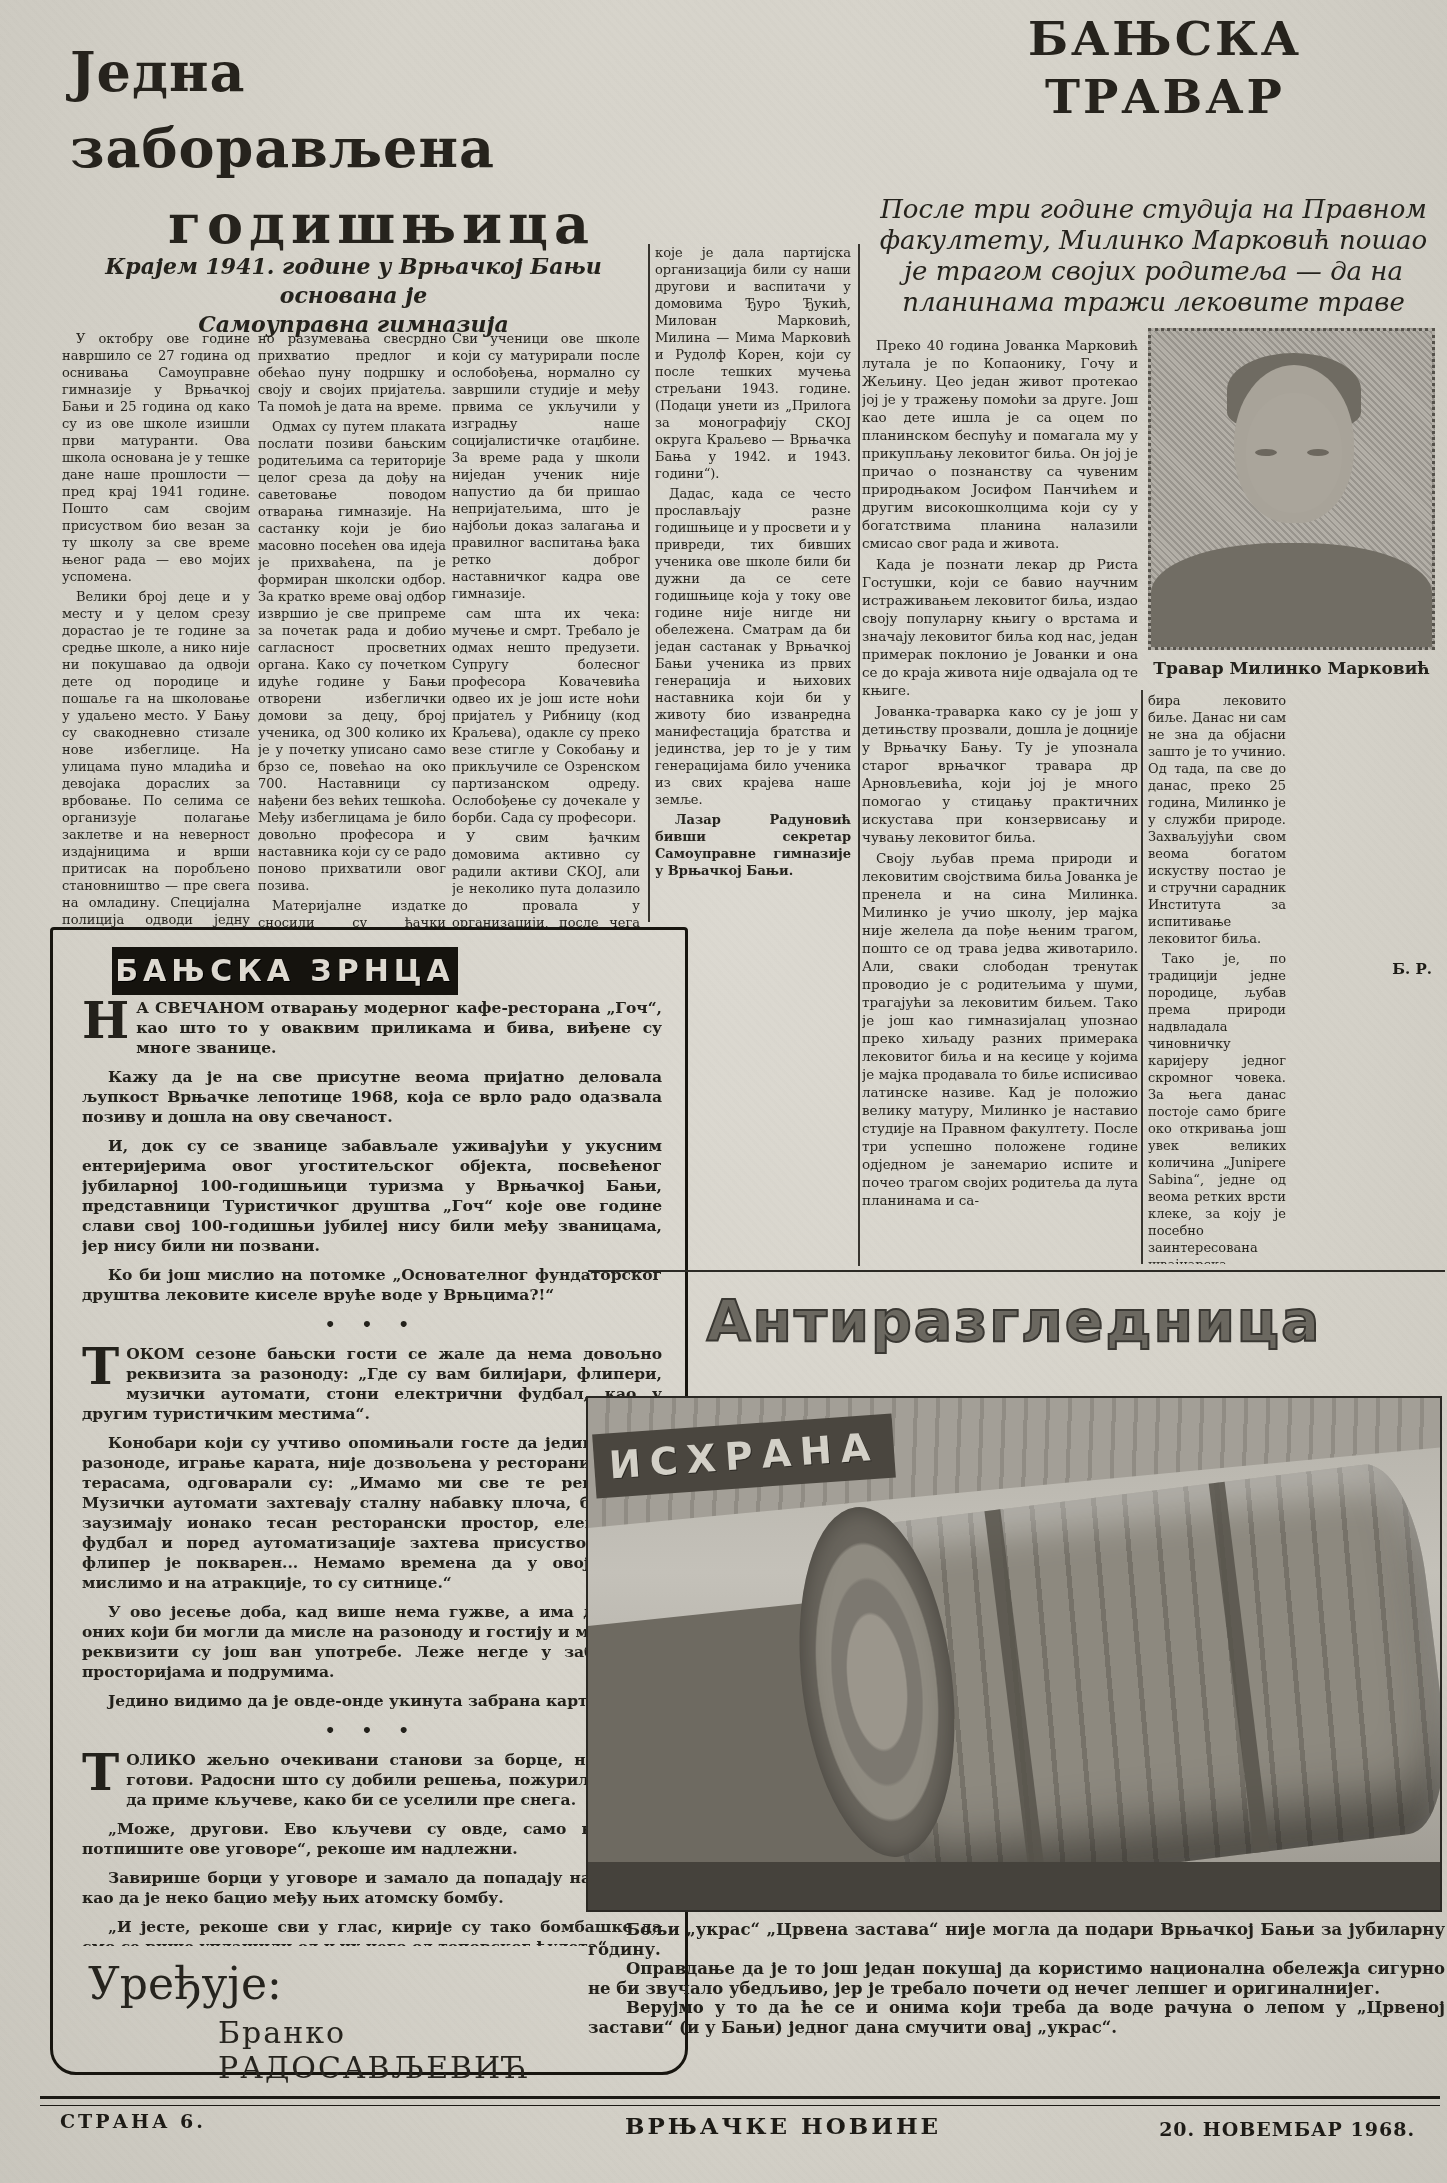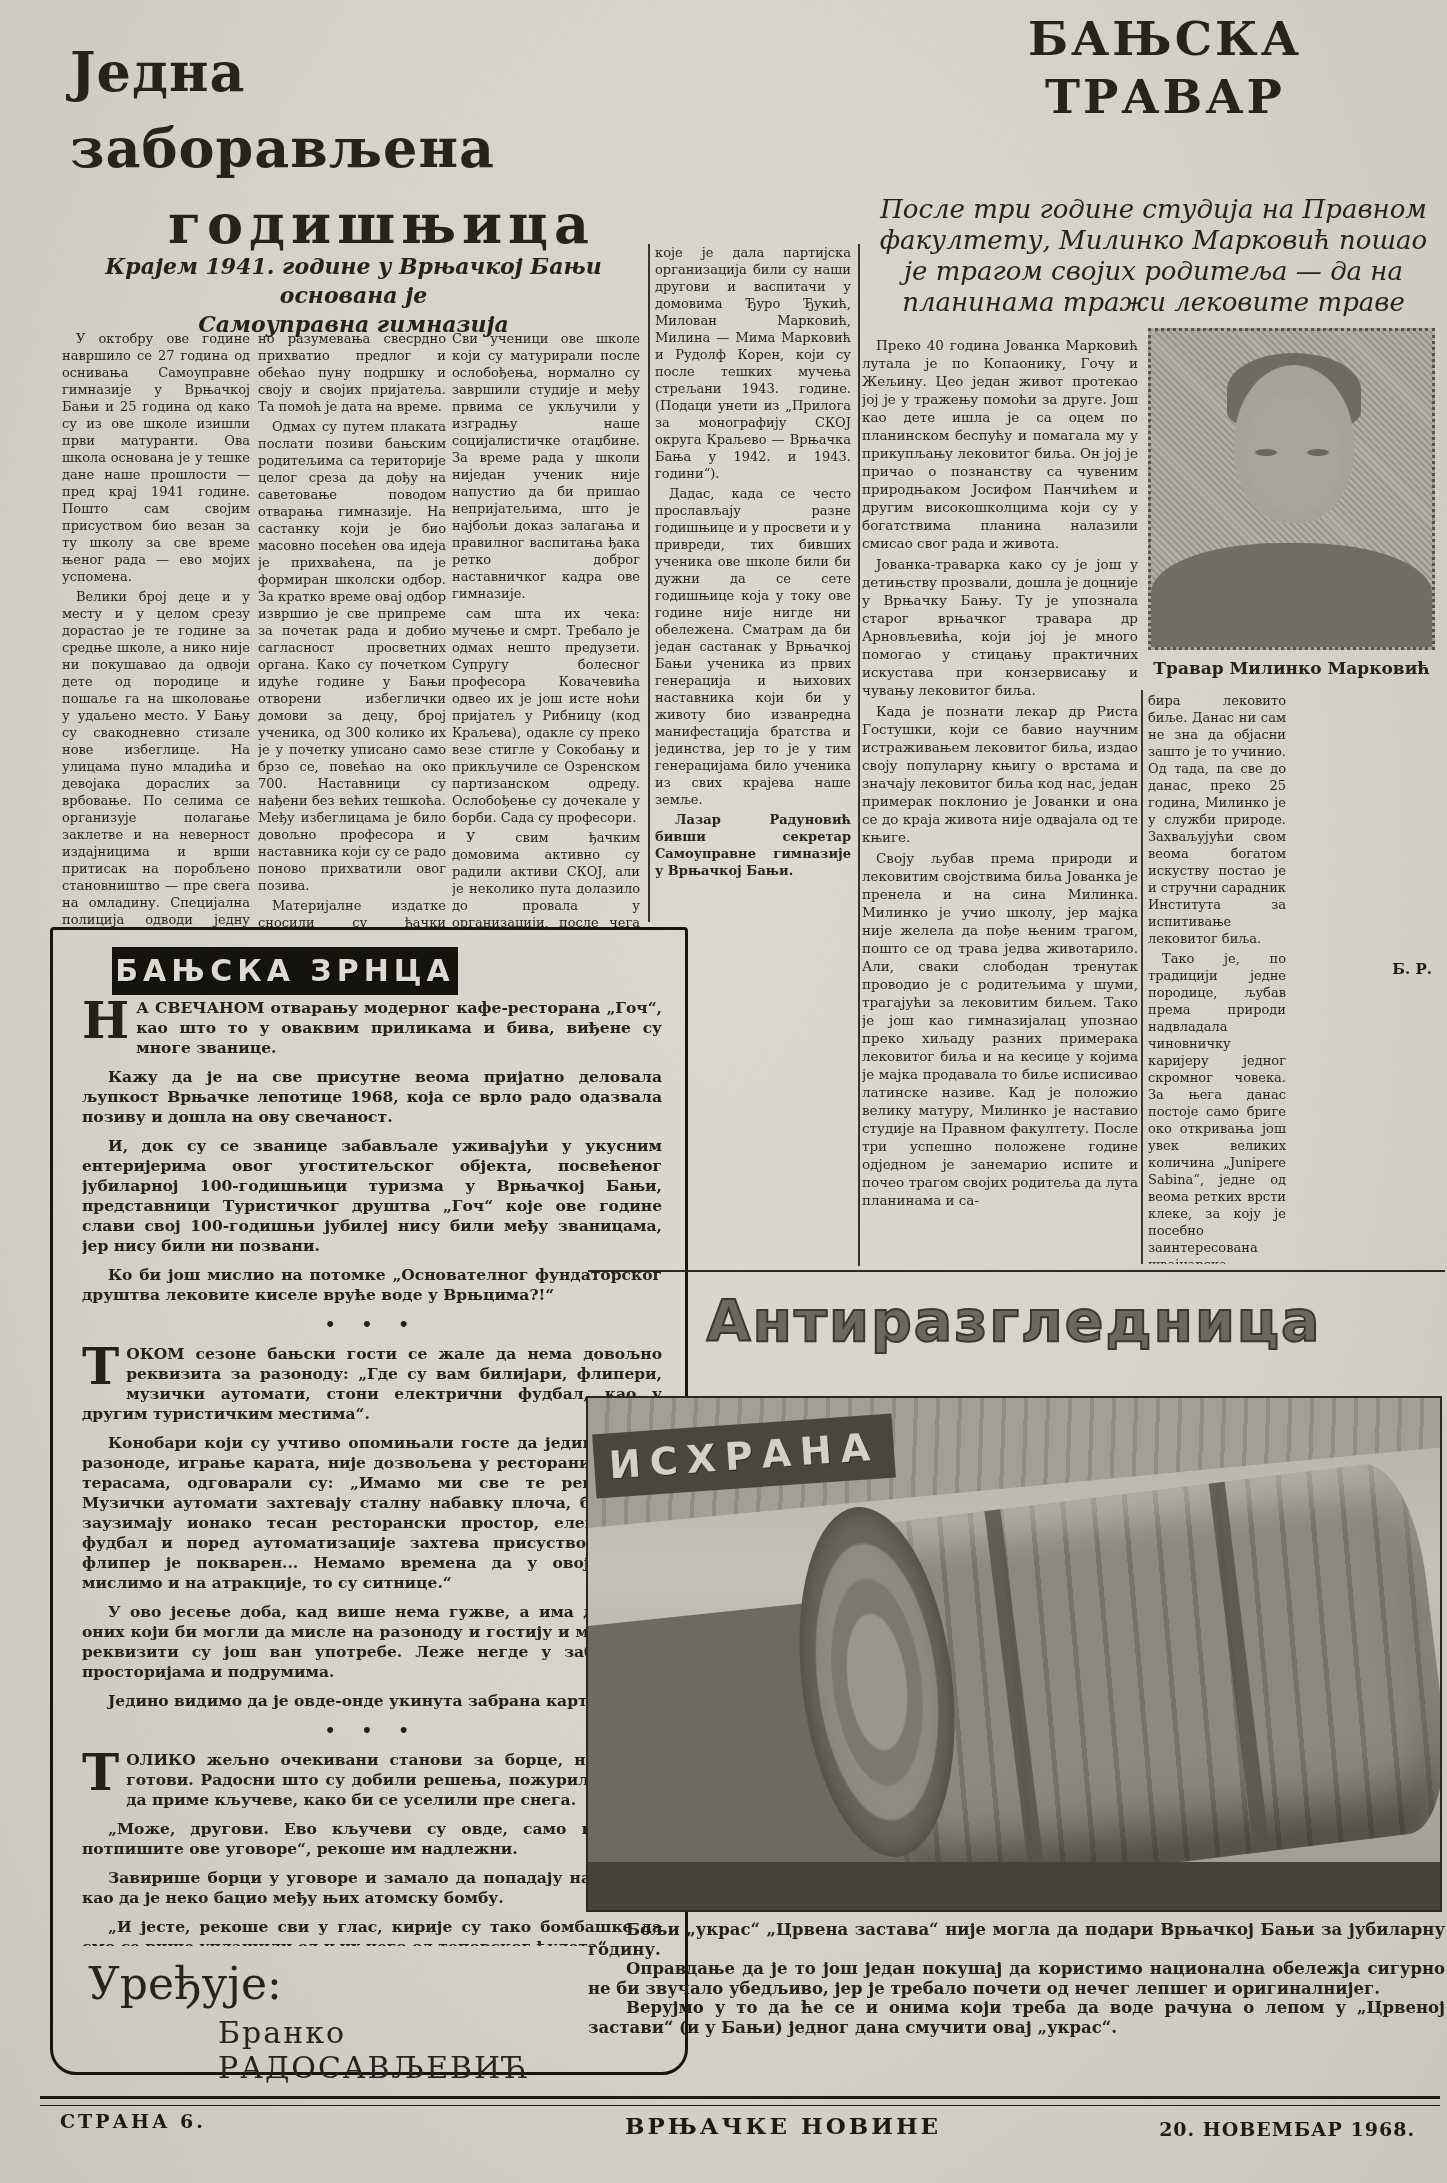--- a/index.html
+++ b/index.html
@@ -164,22 +164,22 @@
     <div class="head"></div>
     <div class="face"></div>
     <div class="eyeL"></div>
     <div class="eyeR"></div>
     <div class="body"></div>
   </div>
   <div class="portrait-caption">Травар Милинко Марковић</div>
 
   <div class="col c5">
       <p>Преко 40 година Јованка Марковић лутала је по Копаонику, Гочу и Жељину. Цео један живот протекао јој је у тражењу помоћи за друге. Још као дете ишла је са оцем по планинском беспућу и помагала му у прикупљању лековитог биља. Он јој је причао о познанству са чувеним природњаком Јосифом Панчићем и другим високошколцима који су у богатствима планина налазили смисао свог рада и живота.</p>
+      <p>Када је познати лекар др Риста Гостушки, који се бавио научним истраживањем лековитог биља, издао своју популарну књигу о врстама и значају лековитог биља код нас, један примерак поклонио је Јованки и она се до краја живота није одвајала од те књиге.</p>
       <p>Јованка-траварка како су је још у детињству прозвали, дошла је доцније у Врњачку Бању. Ту је упознала старог врњачког травара др Арновљевића, који јој је много помогао у стицању практичних искустава при конзервисању и чувању лековитог биља.</p>
-      <p>Када је познати лекар др Риста Гостушки, који се бавио научним истраживањем лековитог биља, издао своју популарну књигу о врстама и значају лековитог биља код нас, један примерак поклонио је Јованки и она се до краја живота није одвајала од те књиге.</p>
       <p>Своју љубав према природи и лековитим својствима биља Јованка је пренела и на сина Милинка. Милинко је учио школу, јер мајка није желела да пође њеним трагом, пошто се од трава једва животарило. Али, сваки слободан тренутак проводио је с родитељима у шуми, трагајући за лековитим биљем. Тако је још као гимназијалац упознао преко хиљаду разних примерака лековитог биља и на кесице у којима је мајка продавала то биље исписивао латинске називе. Кад је положио велику матуру, Милинко је наставио студије на Правном факултету. После три успешно положене године одједном је занемарио испите и почео трагом својих родитеља да лута планинама и са-</p>
     </div>
   <div class="col cB cont">
       <p>бира лековито биље. Данас ни сам не зна да објасни зашто је то учинио. Од тада, па све до данас, преко 25 година, Милинко је у служби природе. Захваљујући свом веома богатом искуству постао је и стручни сарадник Института за испитивање лековитог биља.</p>
       <p>Тако је, по традицији једне породице, љубав према природи надвладала чиновничку каријеру једног скромног човека. За њега данас постоје само бриге око откривања још увек великих количина „Juniperе Sabina“, једне од веома ретких врсти клеке, за коју је посебно заинтересована швајцарска фармацеутска индустрија и на налажење неких изузетно ретких примерака биља која расте на Гочу.</p>
     </div>
   <div class="a2-sig">Б. Р.</div>
 
   <div class="zrnca-box"></div>
   <div class="zrnca-title">БАЊСКА ЗРНЦА</div>

